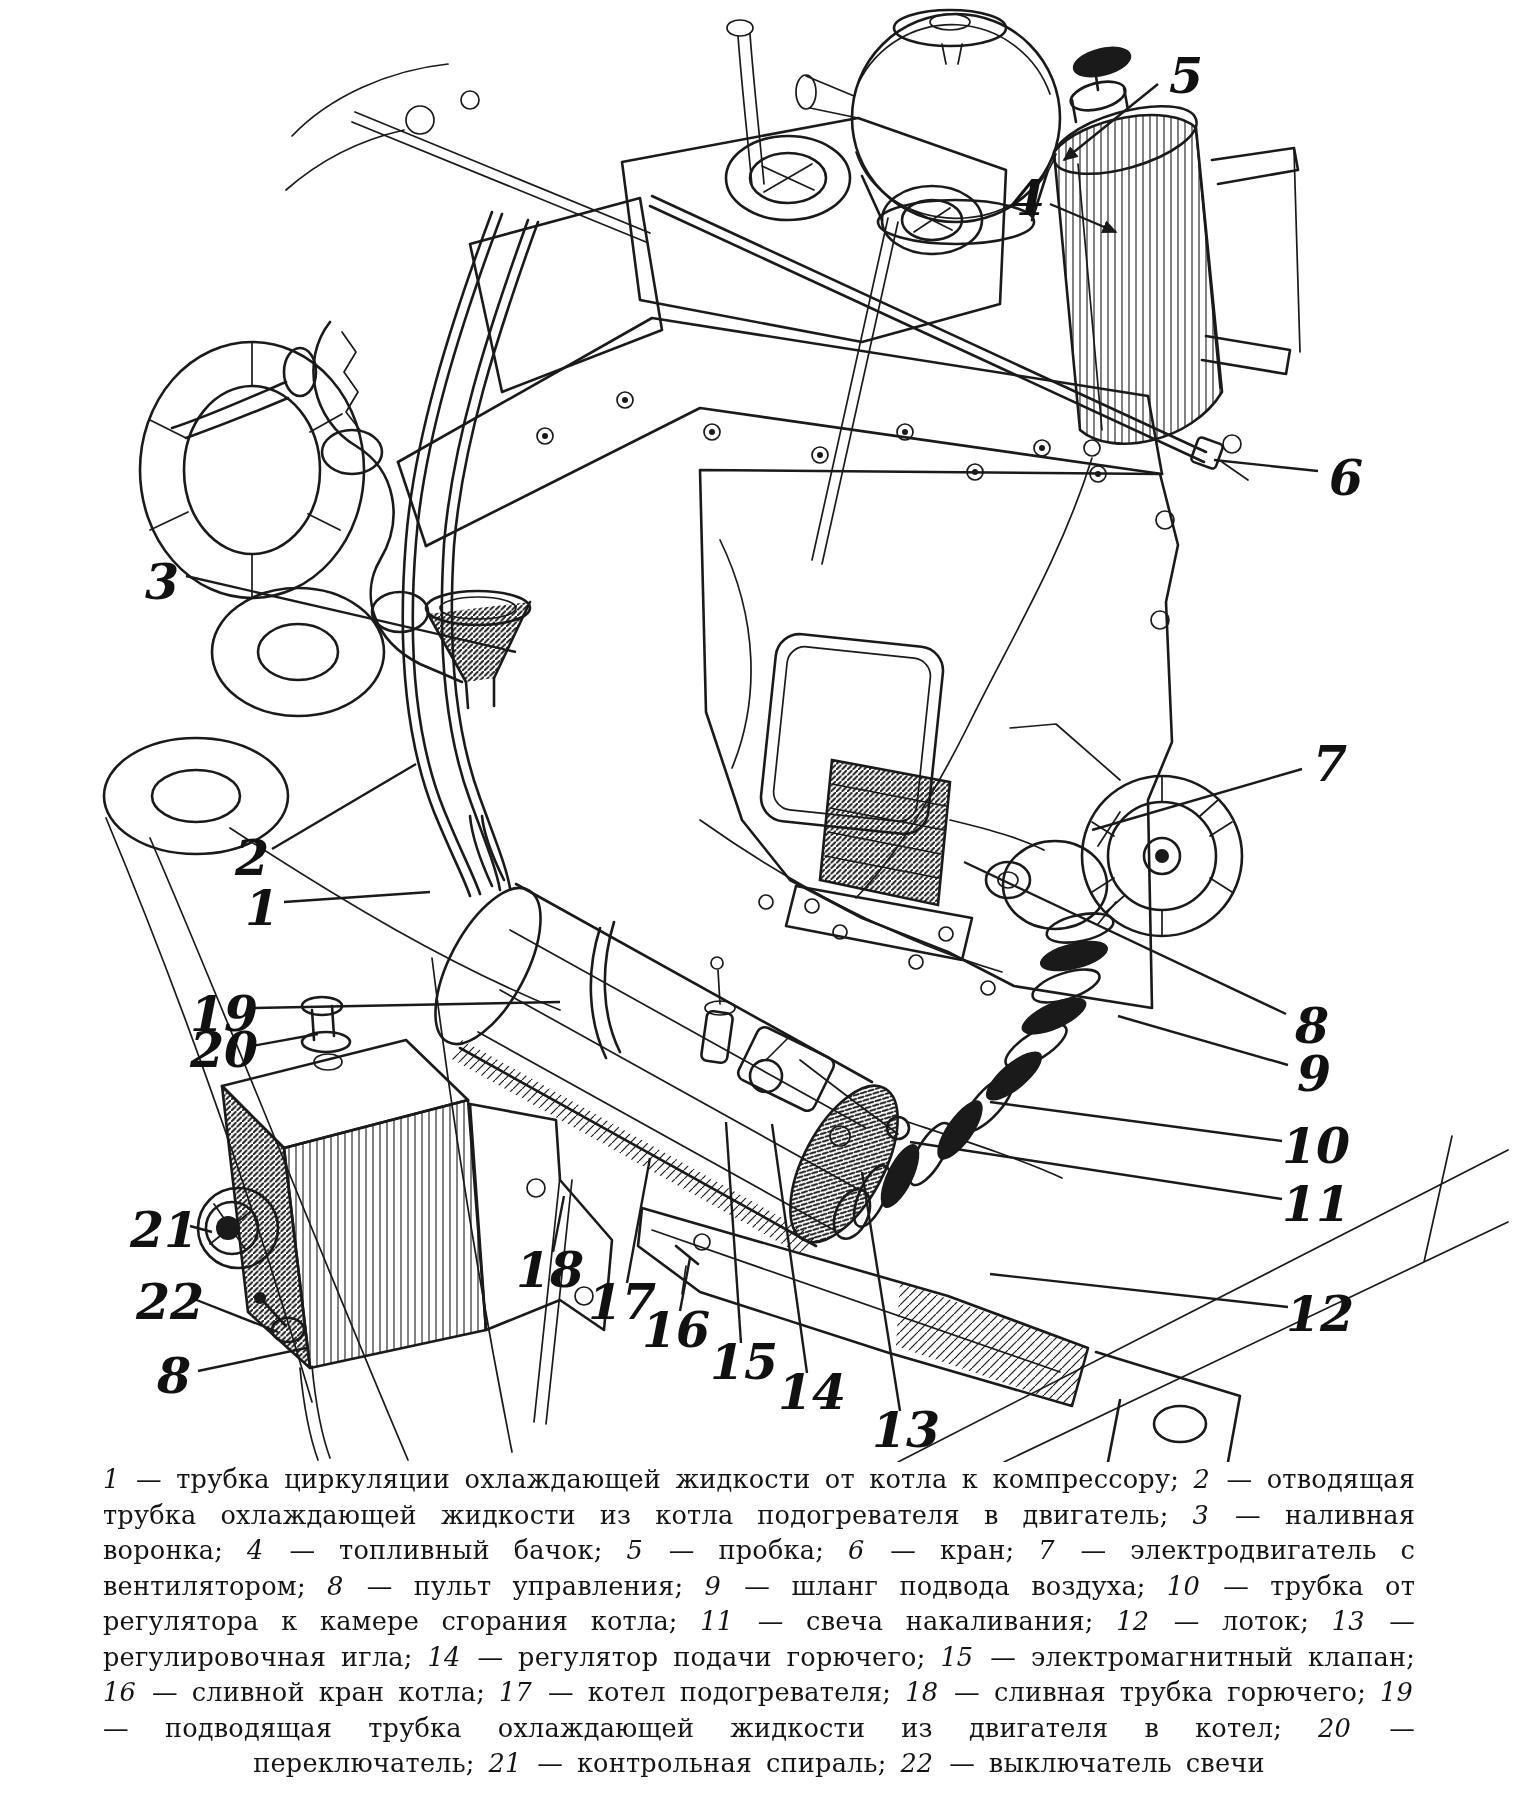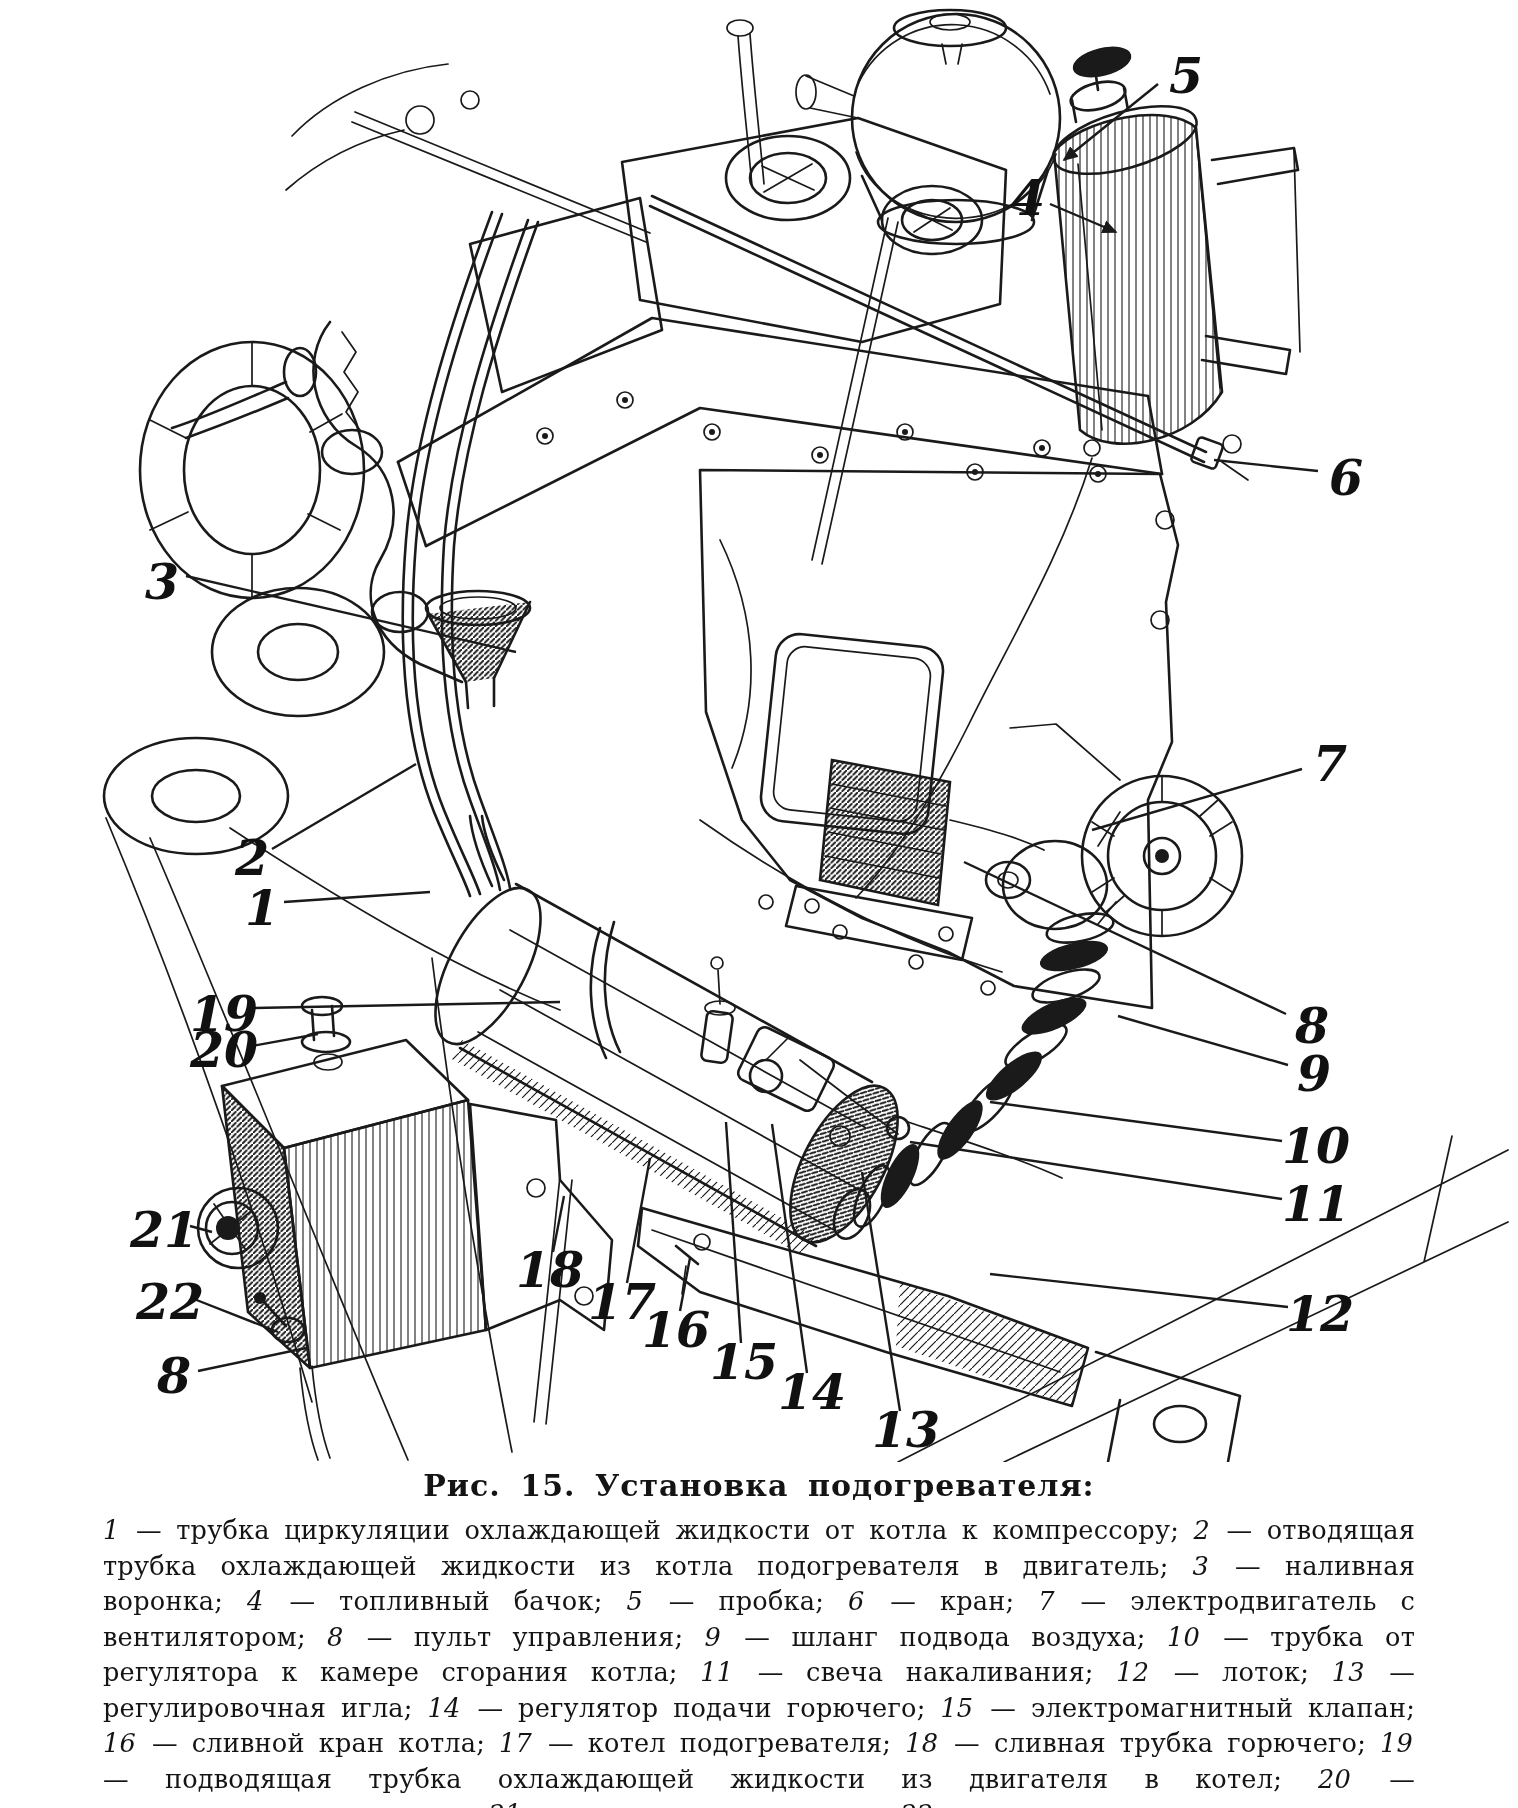--- a/index.html
+++ b/index.html
@@ -381,17 +381,16 @@
             <text class="callout-num" x="812" y="1409">14</text>
           </g>
           <g>
             <line class="leader" x1="900" y1="1411" x2="862" y2="1172"></line>
             <text class="callout-num" x="906" y="1447">13</text>
           </g>
         </g>
     </svg>
 
     <figcaption>
-      <p class="caption"><span>Рис. 15.</span> <span>Установка подогревателя:</span></p>
       <p class="legend"><span class="li"><i>1</i> — трубка циркуляции охлаждающей жидкости от котла к компрессору;  </span><span class="li"><i>2</i> — отводящая трубка охлаждающей жидкости из котла подогревателя в двигатель;  </span><span class="li"><i>3</i> — наливная воронка;  </span><span class="li"><i>4</i> — топливный бачок;  </span><span class="li"><i>5</i> — пробка;  </span><span class="li"><i>6</i> — кран;  </span><span class="li"><i>7</i> — электродвигатель с вентилятором;  </span><span class="li"><i>8</i> — пульт управления;  </span><span class="li"><i>9</i> — шланг подвода воздуха;  </span><span class="li"><i>10</i> — трубка от регулятора к камере сгорания котла;  </span><span class="li"><i>11</i> — свеча накаливания;  </span><span class="li"><i>12</i> — лоток;  </span><span class="li"><i>13</i> — регулировочная игла;  </span><span class="li"><i>14</i> — регулятор подачи горючего;  </span><span class="li"><i>15</i> — электромагнитный клапан;  </span><span class="li"><i>16</i> — сливной кран котла;  </span><span class="li"><i>17</i> — котел подогревателя;  </span><span class="li"><i>18</i> — сливная трубка горючего;  </span><span class="li"><i>19</i> — подводящая трубка охлаждающей жидкости из двигателя в котел;  </span><span class="li"><i>20</i> — переключатель;  </span><span class="li"><i>21</i> — контрольная спираль;  </span><span class="li"><i>22</i> — выключатель свечи</span></p>
     </figcaption>
   </figure>
 </div>
 
 </body></html>

